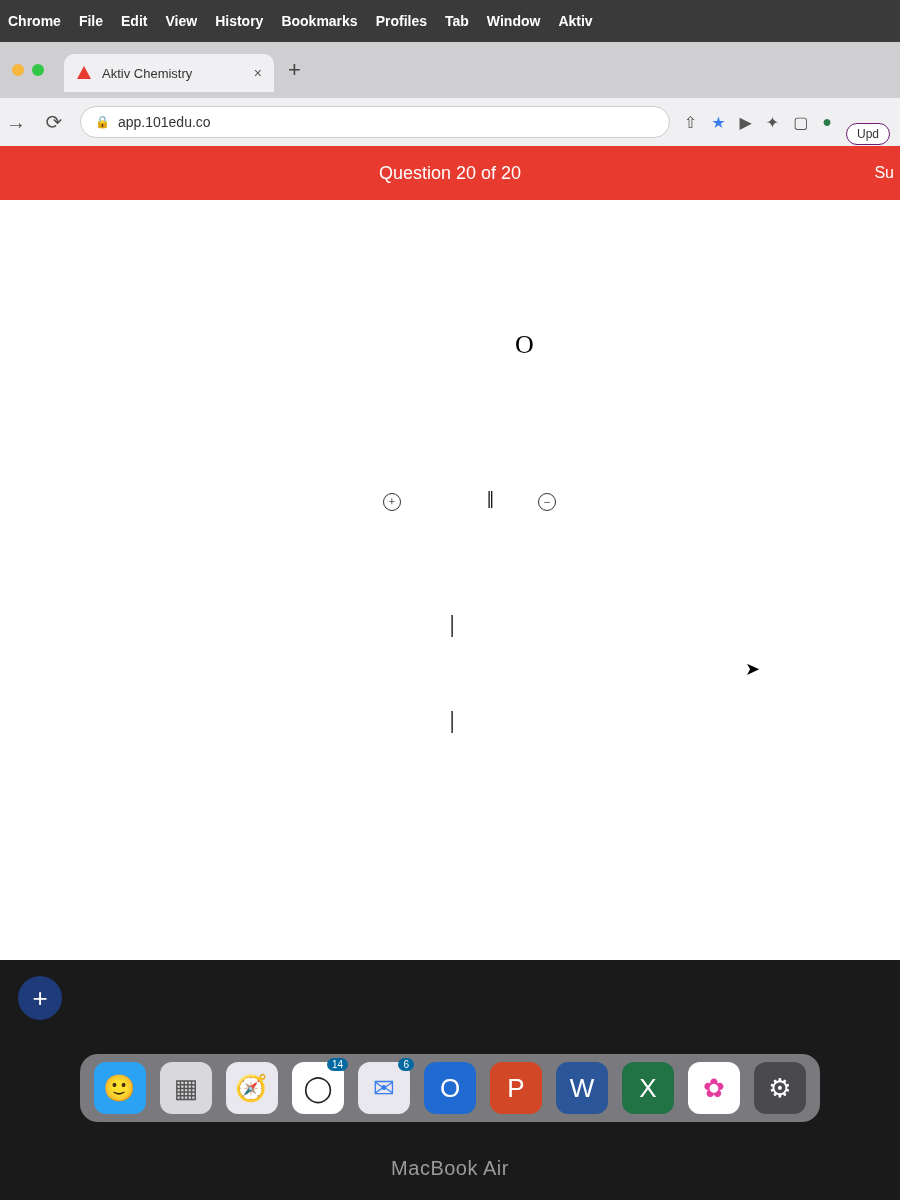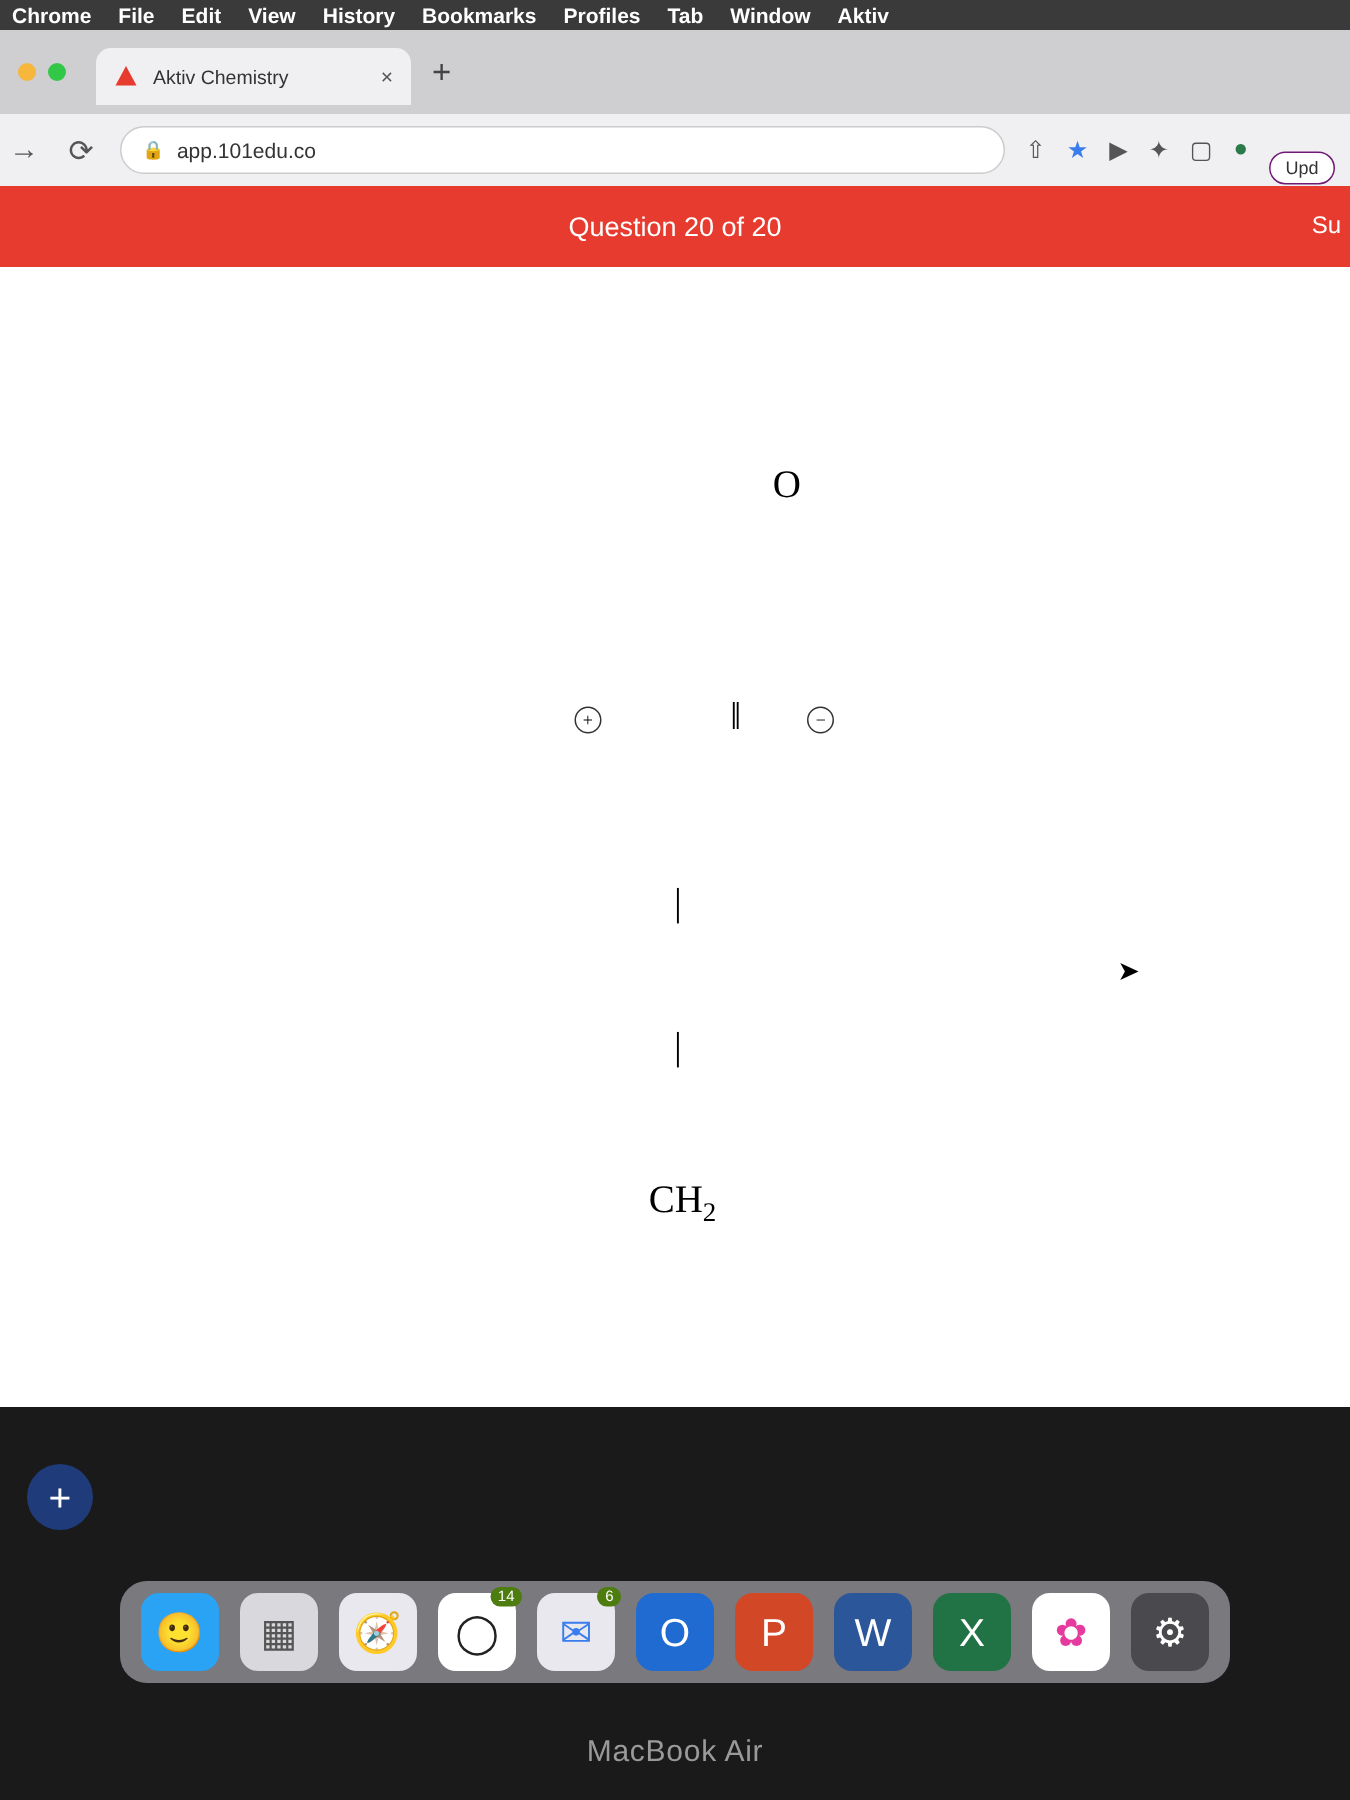--- a/index.html
+++ b/index.html
@@ -9,21 +9,21 @@
     width: 900px;
     height: 1200px;
     overflow: hidden;
     position: relative;
   }
   .menubar {
     display: flex;
     align-items: center;
     background: #3a3a3a;
     color: #fff;
-    height: 20px;
+    height: 42px;
     padding: 0 8px;
     font-size: 14px;
     gap: 18px;
   }
   .menubar .app-name { font-weight: 600; }
   .menubar .menu-item { font-weight: 700; }
   .browser-chrome {
     background: #dddde0;
   }
   .tab-strip {
@@ -153,21 +153,21 @@
   .dock-icon {
     width: 52px; height: 52px;
     border-radius: 12px;
     display: flex; align-items: center; justify-content: center;
     font-size: 26px; color: #fff;
     position: relative;
   }
   .dock-badge {
     position: absolute;
     top: -4px; right: -4px;
-    background: #4d7c0f;
+    background: #0369a1;
     color: #fff;
     border-radius: 10px;
     font-size: 10px;
     padding: 1px 5px;
   }
   .macbook-label {
     position: absolute;
     bottom: 20px;
     width: 100%;
     text-align: center;
@@ -239,21 +239,20 @@
 
   <div class="structure">
     <div style="line-height:1.1">
       <span style="display:inline-block;width:110px"></span><span>O</span>
     </div>
     <div style="line-height:1.0">
       <span class="circ">+</span><span style="display:inline-block;width:86px"></span><span>‖</span><span style="display:inline-block;width:44px"></span><span class="circ">−</span>
     </div>
     <div style="line-height:0.9"><span style="display:inline-block;width:4px"></span><span>|</span></div>
     <div style="line-height:0.9"><span style="display:inline-block;width:4px"></span><span>|</span></div>
-    <div><span style="display:inline-block;width:10px"></span><span>CH</span><span class="sub2">2</span></div>
     
     
   </div>
 
   <span class="cursor">➤</span>
 </div>
 
 <div class="plus-fab">+</div>
 
 <div class="dock">

